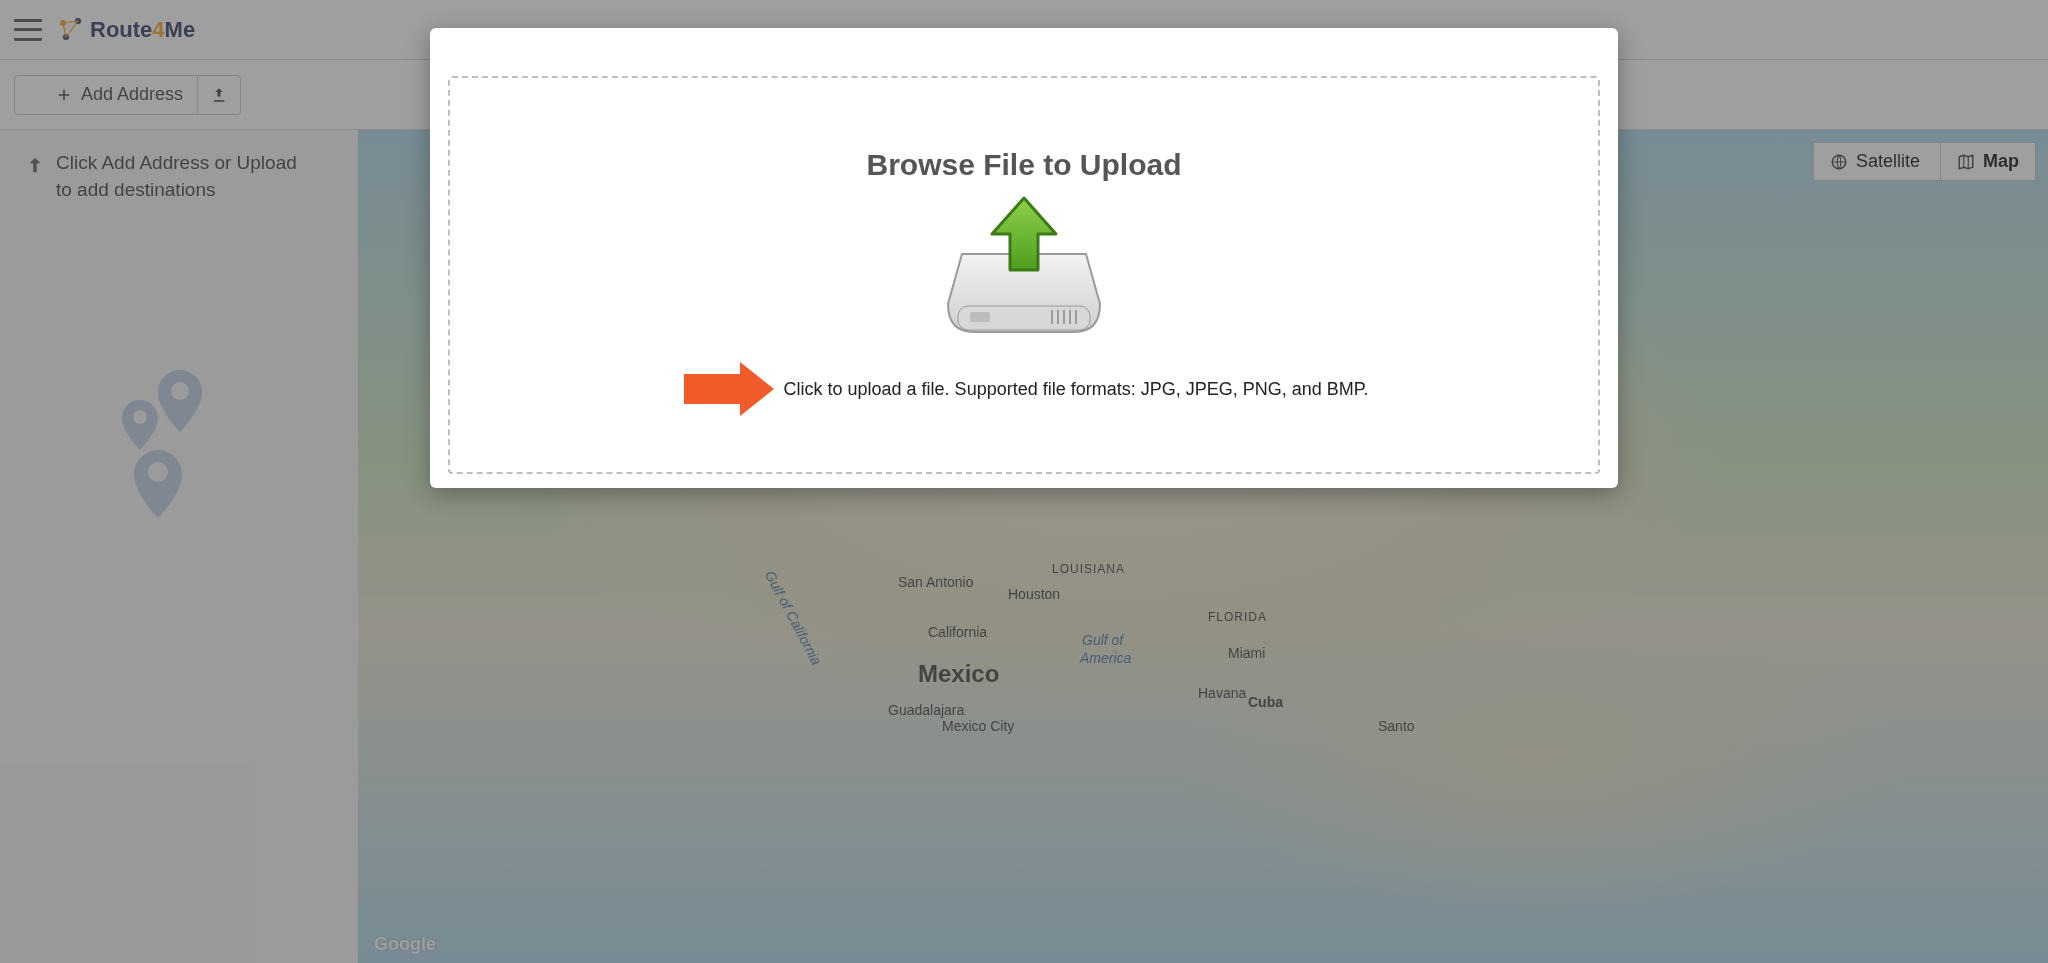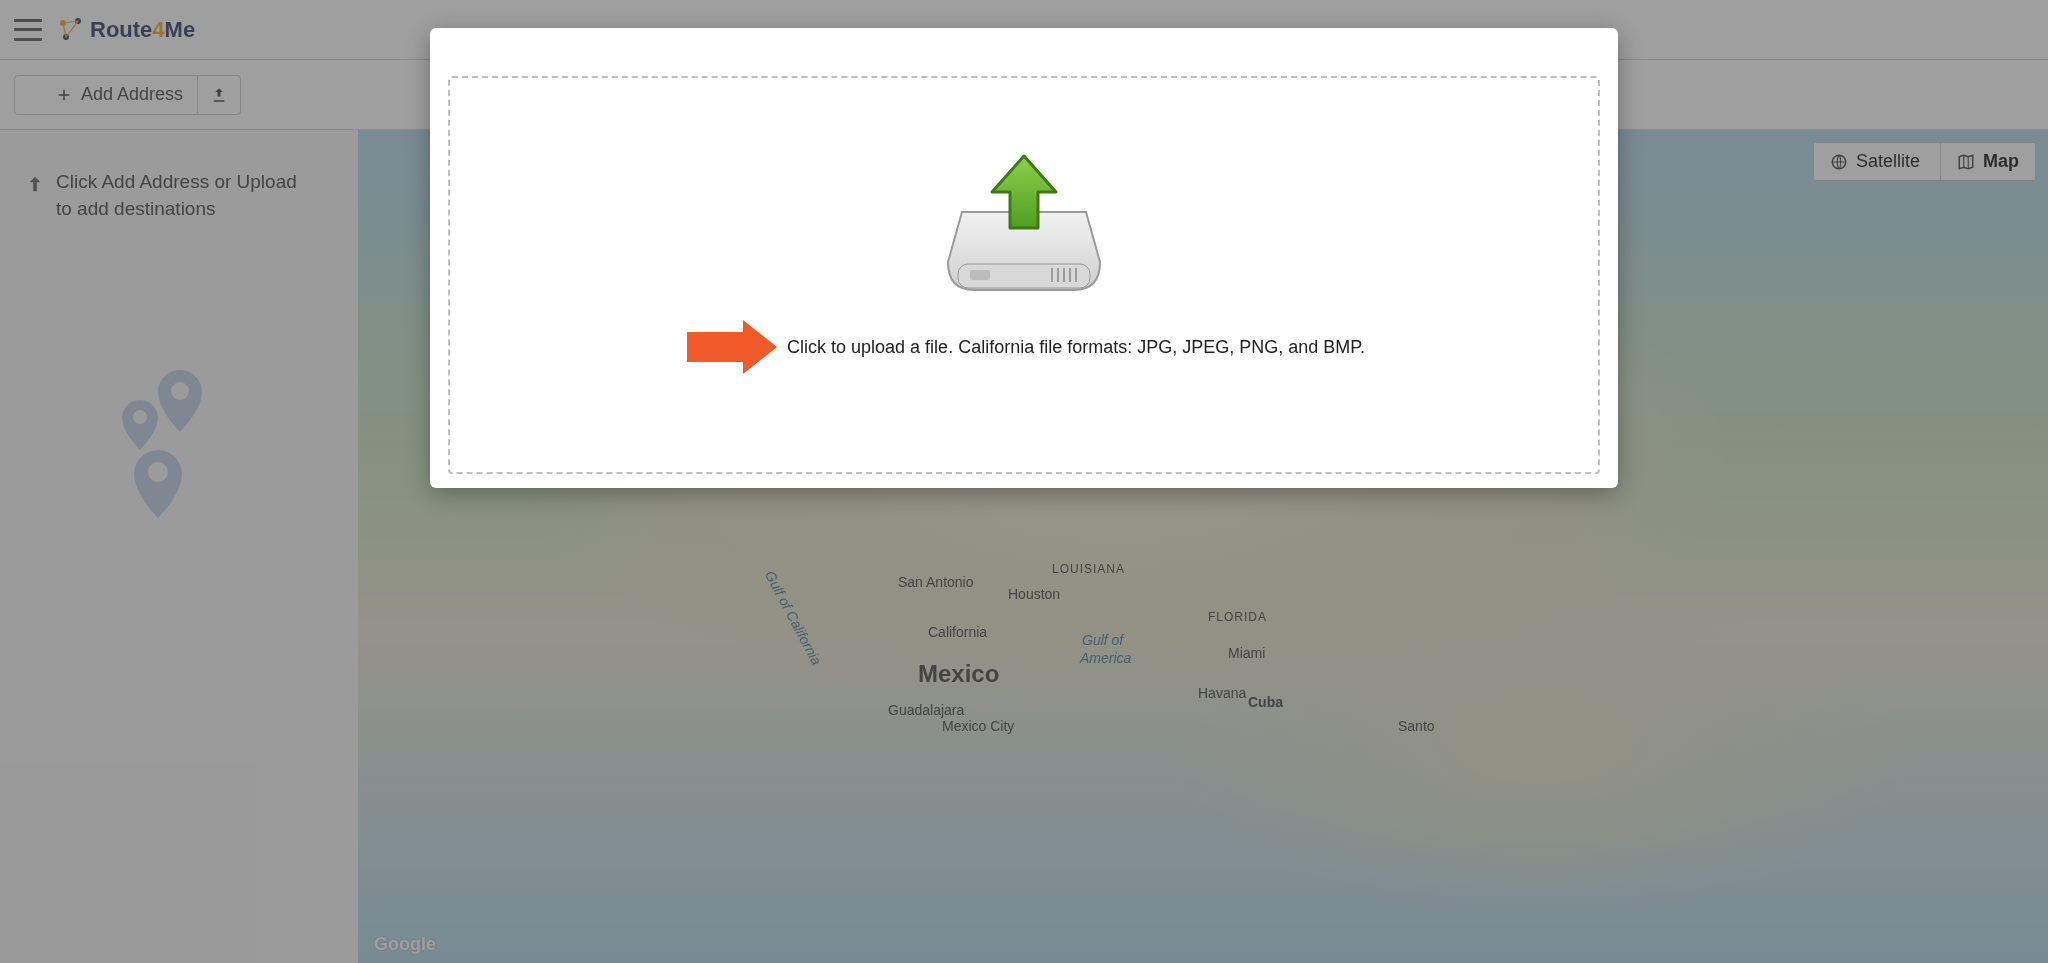--- a/index.html
+++ b/index.html
@@ -31,21 +31,21 @@
   }
   .tb-btn:first-child { border-top-left-radius:4px; border-bottom-left-radius:4px;padding-left:40px; }
   .tb-btn + .tb-btn { border-left:none; }
   .tb-btn:last-child { border-top-right-radius:4px; border-bottom-right-radius:4px; }
   .tb-btn svg { width:18px; height:18px; }
   .tb-icon-only { padding:0 12px; }
 
   
   .sidebar-hint {
     position:absolute; top:150px; left:24px; width:320px;
-    display:flex; gap:10px; color:#333; font-size:19px; line-height:1.4;margin-top:19px;
+    display:flex; gap:10px; color:#333; font-size:19px; line-height:1.4;
   }
   .sidebar-hint svg { flex:0 0 22px; width:22px; height:22px; margin-top:4px; }
 
   
   .decor-pins {
     position:absolute; top:370px; left:110px; width:110px; height:150px;
   }
 
   
   .map-area {
@@ -188,36 +188,37 @@
   <div class="map-label" style="top:480px; left:850px; font-size:12px; letter-spacing:1px;">FLORIDA</div>
   <div class="map-label map-water" style="top:502px; left:724px;">Gulf of</div>
   <div class="map-label map-water" style="top:520px; left:722px;">America</div>
   <div class="map-label" style="top:456px; left:650px;">Houston</div>
   <div class="map-label" style="top:444px; left:540px;">San Antonio</div>
   <div class="map-label" style="top:432px; left:694px; font-size:12px; letter-spacing:1px;">LOUISIANA</div>
   <div class="map-label" style="top:494px; left:570px;">California</div>
   <div class="map-label" style="top:572px; left:530px;">Guadalajara</div>
   <div class="map-label" style="top:588px; left:584px;">Mexico City</div>
   <div class="map-label map-water" style="top:438px; left:418px; transform:rotate(62deg); transform-origin:left top;">Gulf of California</div>
-  <div class="map-label" style="top:588px; left:1020px;margin-left:20px;">Santo</div>
+  <div class="map-label" style="top:588px; left:1020px;">Santo</div>
   <div class="map-label" style="top:266px; left:1022px;">York</div>
   <div class="map-label" style="top:222px; left:1028px;">Boston</div>
   <div class="map-label" style="top:164px; left:1026px; font-size:12px; letter-spacing:1px;">MAINE</div>
   <div class="map-label" style="top:128px; left:1088px; font-size:12px;">NB</div>
   <div class="map-label" style="top:132px; left:1134px; font-size:12px;">PE</div>
   <div class="map-label" style="top:162px; left:1088px; font-size:12px; letter-spacing:1px;">NOVA SCOTIA</div>
   <div class="map-label" style="top:148px; left:1018px;">ntreal</div>
 
   <div class="google-wm">Google</div>
 </div>
 
 <div class="overlay">
   <div class="modal">
     <div class="modal-body">
       <div class="dropzone">
+        <div class="dz-title">Browse File to Upload</div>
         <svg class="dz-illus" viewBox="0 0 160 150">
 
           <defs>
             <linearGradient id="drv" x1="0" y1="0" x2="0" y2="1">
               <stop offset="0" stop-color="#f2f2f2"></stop>
               <stop offset="1" stop-color="#cfcfcf"></stop>
             </linearGradient>
             <linearGradient id="arr" x1="0" y1="0" x2="0" y2="1">
               <stop offset="0" stop-color="#8ed04a"></stop>
               <stop offset="1" stop-color="#4f9e20"></stop>
@@ -233,18 +234,18 @@
             <line x1="126" y1="116" x2="126" y2="130"></line>
             <line x1="132" y1="116" x2="132" y2="130"></line>
           </g>
 
           <path d="M80 4 L112 40 L94 40 L94 76 L66 76 L66 40 L48 40 Z" fill="url(#arr)" stroke="#3d7a17" stroke-width="3" stroke-linejoin="round"></path>
         </svg>
         <div class="dz-caption-row">
           <svg class="arrow-annot" viewBox="0 0 96 58">
             <path d="M4 14 L60 14 L60 2 L94 29 L60 56 L60 44 L4 44 Z" fill="#f15a29"></path>
           </svg>
-          <div class="dz-caption">Click to upload a file. California file formats: JPG, JPEG, PNG, and BMP.</div>
+          <div class="dz-caption">Click to upload a file. Supported file formats: JPG, JPEG, PNG, and BMP.</div>
         </div>
       </div>
     </div>
   </div>
 </div>
 
 </body></html>

